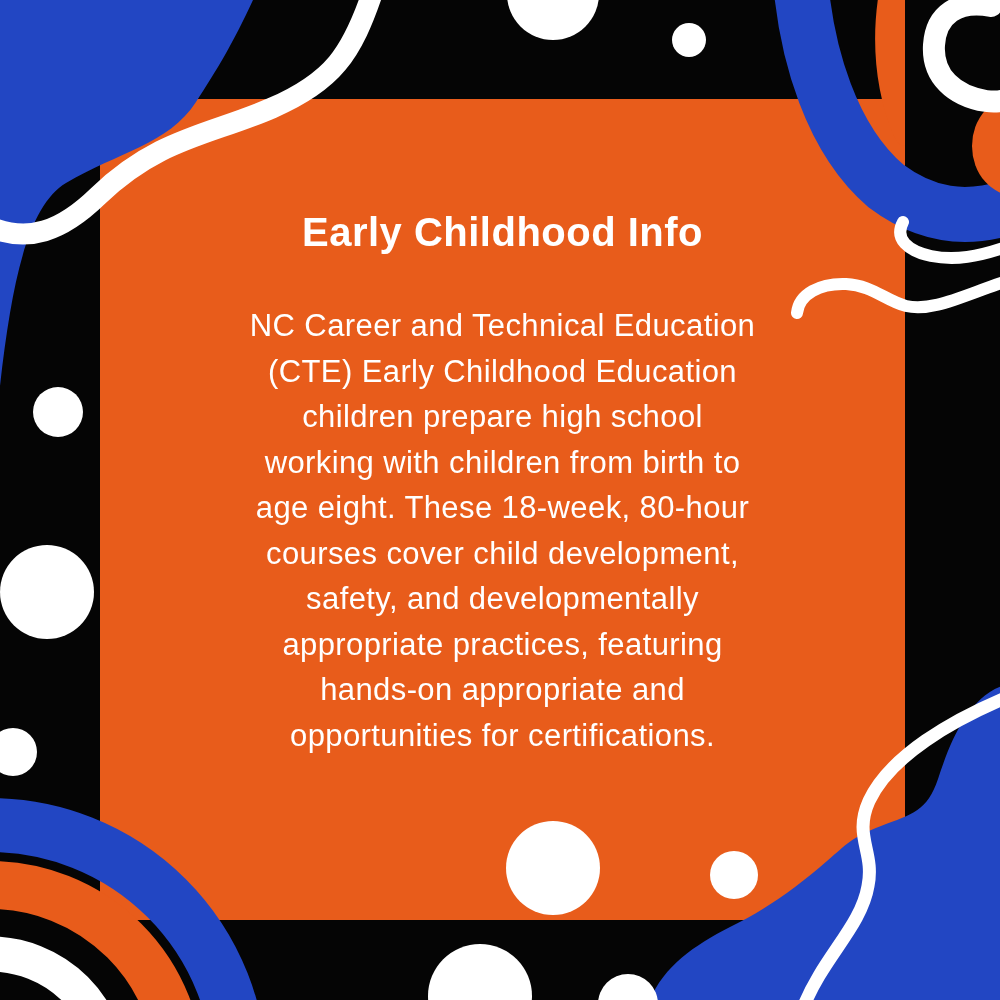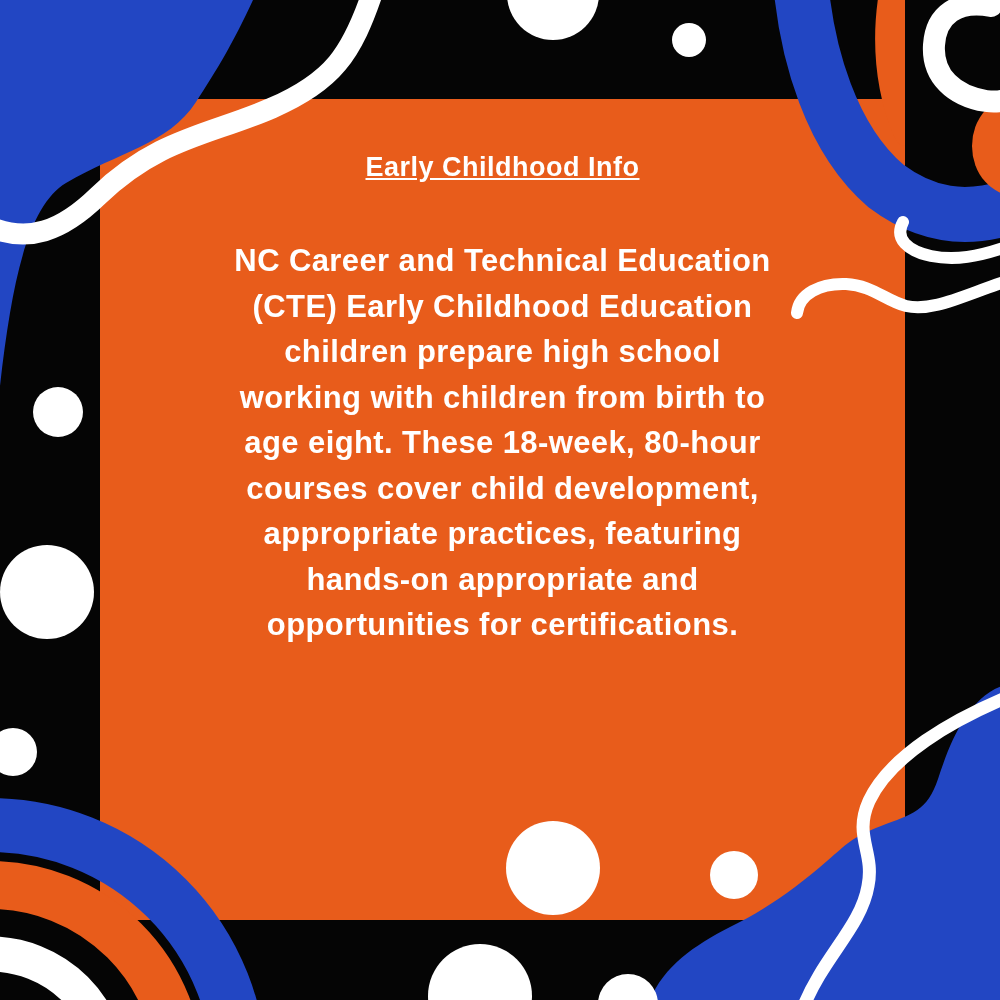--- a/index.html
+++ b/index.html
@@ -29,34 +29,33 @@
 
   .panel-text{
     position:absolute;
     left:100px;top:99px;width:805px;height:821px;
     text-align:center;
     color:var(--white);
     z-index:5;
     pointer-events:none;
   }
   .poster-title{
-    margin-top:43px;
-    font-size:27px;
+    margin-top:108px;
+    font-size:40px;
     line-height:50px;
     font-weight:700;
     letter-spacing:0.5px;
-    text-decoration:underline;
   }
   .poster-body{
     margin-top:46px;
   }
   .poster-body .line{
     font-size:31px;
     line-height:45.5px;
-    font-weight:700;
+    font-weight:400;
     letter-spacing:0.4px;
   }
 </style>
 </head>
 <body>
 
 <div class="stage">
 
   <svg width="1000" height="1000" viewBox="0 0 1000 1000">
 
@@ -94,19 +93,20 @@
 
   <div class="panel-text">
     <div class="poster-title">Early Childhood Info</div>
     <div class="poster-body">
         <div class="line">NC Career and Technical Education</div>
         <div class="line">(CTE) Early Childhood Education</div>
         <div class="line">children prepare high school</div>
         <div class="line">working with children from birth to</div>
         <div class="line">age eight. These 18-week, 80-hour</div>
         <div class="line">courses cover child development,</div>
+        <div class="line">safety, and developmentally</div>
         <div class="line">appropriate practices, featuring</div>
         <div class="line">hands-on appropriate and</div>
         <div class="line">opportunities for certifications.</div>
       </div>
   </div>
 
 </div>
 
 </body></html>

